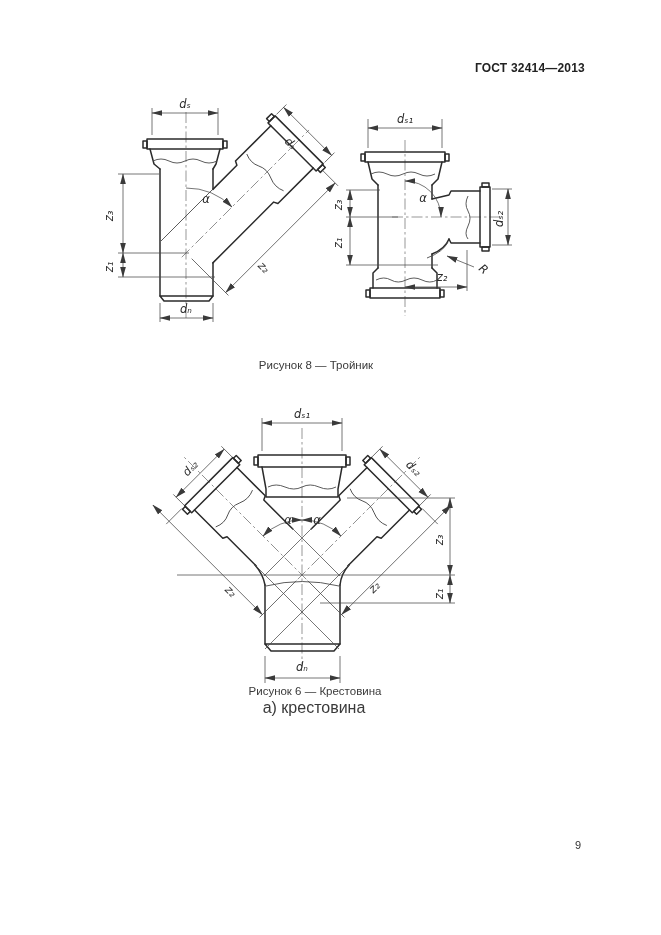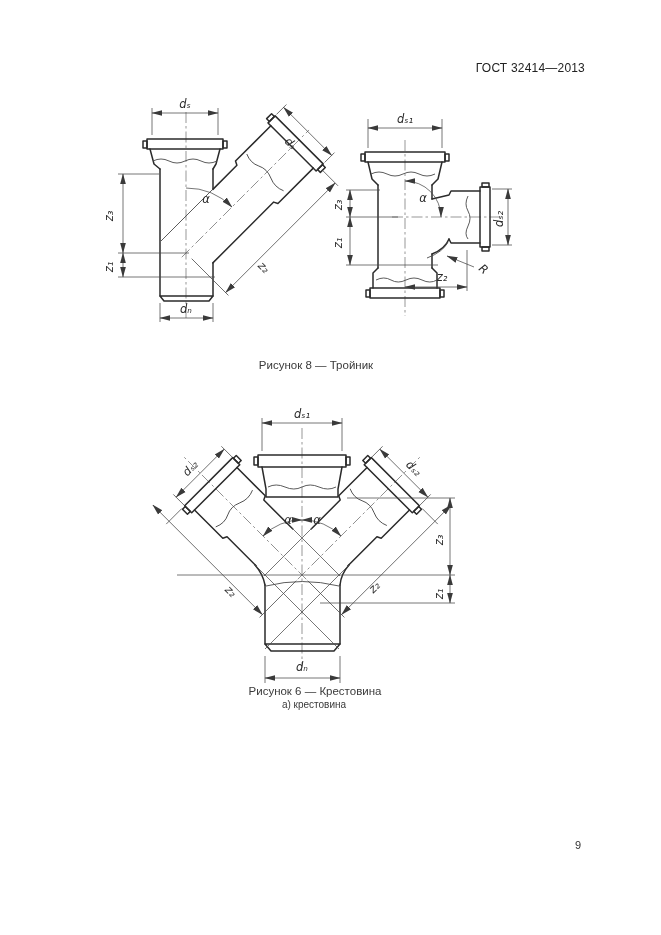--- a/index.html
+++ b/index.html
@@ -1,22 +1,22 @@
 <!DOCTYPE html>
 <html><head>
 <meta charset="utf-8">
 <style>
   html,body{margin:0;padding:0;background:#e8e8e8;}
   .page{position:relative;width:661px;height:935px;background:#ffffff;overflow:hidden;
         font-family:"Liberation Sans",sans-serif;color:#333;}
-  .hdr{position:absolute;top:61px;right:76px;font-size:12px;font-weight:normal;color:#222;
+  .hdr{position:absolute;top:61px;right:76px;font-size:12px;font-weight:bold;color:#222;
        letter-spacing:.2px;text-align:right;}
   .cap{position:absolute;font-size:11.5px;color:#3a3a3a;text-align:center;width:300px;}
   .cap5{left:166px;top:359px;}
-  .sub6{left:164px;top:699px;font-size:10px;}
+  .sub6{left:164px;top:699px;font-size:16px;}
   .cap6{left:165px;top:685px;}
   .pgnum{position:absolute;top:839px;right:80px;font-size:11px;color:#333;}
   svg{position:absolute;left:0;}
   .ol{stroke:#2b2b2b;stroke-width:1.5;fill:none;stroke-linejoin:round;stroke-linecap:round;}
   .ol rect{fill:none;}
   .md{stroke:#4a4a4a;stroke-width:.9;fill:none;}
   .tn{stroke:#4a4a4a;stroke-width:.75;fill:none;}
   .cl{stroke:#6a6a6a;stroke-width:.7;fill:none;stroke-dasharray:11 3 2.5 3;}
   .dim{font:italic 11.5px "DejaVu Sans",sans-serif;fill:#2b2b2b;text-anchor:middle;}
 </style>

